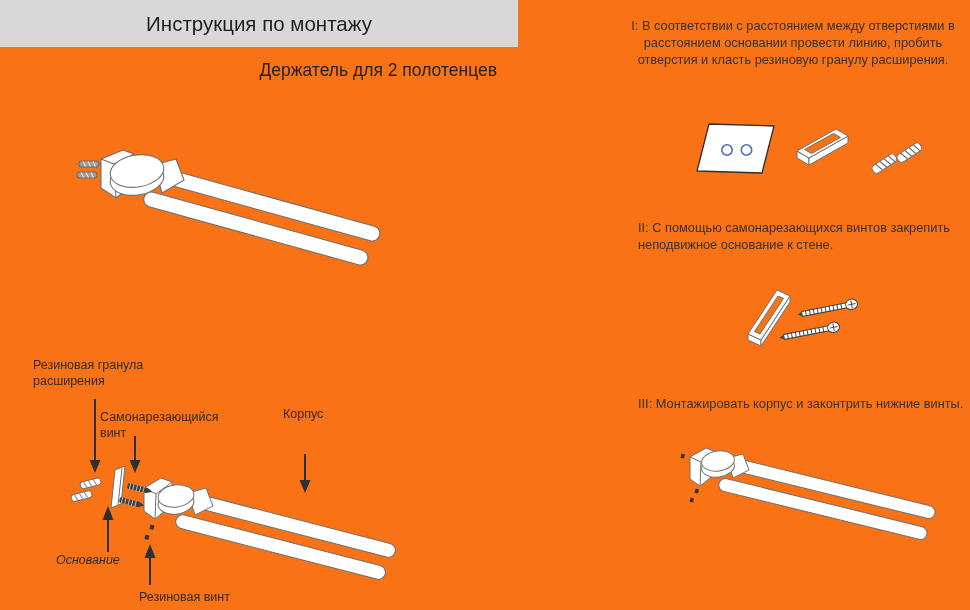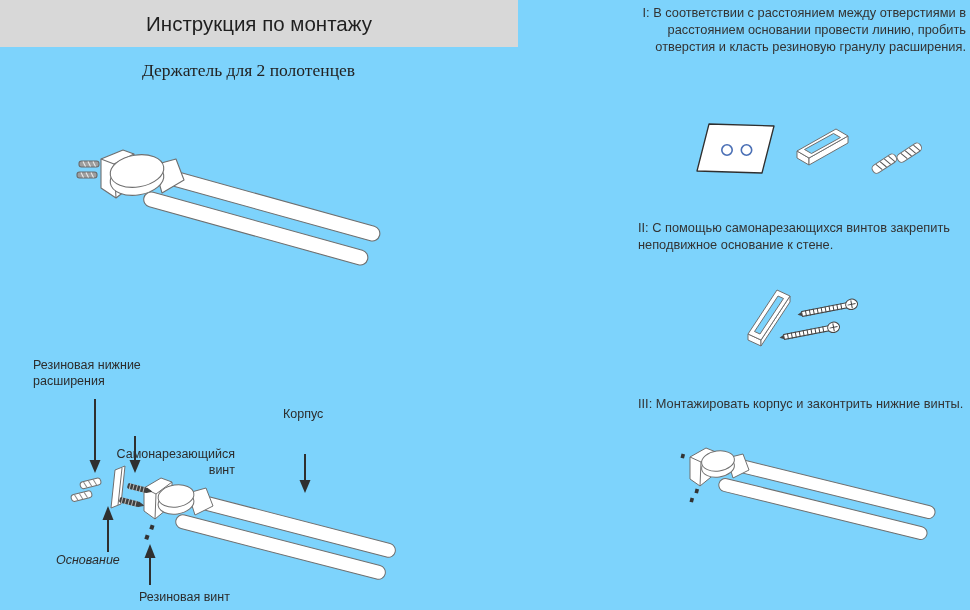--- a/index.html
+++ b/index.html
@@ -1,28 +1,28 @@
 <!DOCTYPE html>
 <html><head>
 <meta charset="utf-8">
 <style>
   html,body{margin:0;padding:0;background:#fff;}
   body{width:970px;height:610px;font-family:"Liberation Sans",sans-serif;color:#333;}
-  .page{position:relative;width:970px;height:610px;overflow:hidden;background:#7dd3fc;}
+  .page{position:relative;width:970px;height:610px;overflow:hidden;background:#f97316;}
   .abs{position:absolute;}
   .header-bar{left:0;top:0;width:518px;height:47px;background:#d8d8d8;display:flex;align-items:center;justify-content:center;}
   .title{font-size:20.5px;color:#1f1f1f;}
-  .subtitle{left:0;top:60px;width:497px;text-align:center;font-size:17.5px;color:#222;font-family:Liberation Serif, serif;}
+  .subtitle{left:0;top:60px;width:497px;text-align:right;font-size:17.5px;color:#222;}
   .step{font-size:12.8px;line-height:17px;color:#333;}
-  .step1{left:620px;top:4px;width:346px;text-align:right;}
+  .step1{left:620px;top:17px;width:346px;text-align:center;}
   .step2{left:638px;top:219px;width:340px;text-align:left;}
   .step3{left:638px;top:395px;width:340px;text-align:left;}
   .label{font-size:12.5px;line-height:16px;color:#2c2c2c;}
   .label-rubber{left:33px;top:357px;width:140px;text-align:left;}
-  .label-selftap{left:100px;top:409px;width:135px;text-align:right;margin-top:37px;}
+  .label-selftap{left:100px;top:409px;width:135px;text-align:left;}
   .label-korpus{left:283px;top:406px;width:60px;}
   .label-osnovanie{left:56px;top:552px;width:95px;font-style:italic;}
   .label-zaporny{left:139px;top:589px;width:115px;}
   svg{display:block;overflow:visible;}
 </style>
 </head>
 <body>
 
 <div class="page">
 
@@ -48,21 +48,21 @@
       </g>
       <g fill="#9e9e9e" stroke="#6a6a6a">
         <rect x="9" y="23" width="20" height="6" rx="2.5"></rect>
         <rect x="7" y="34" width="20" height="6" rx="2.5"></rect>
       </g>
       <path d="M13,23.5 l2.5,5 M18,23.5 l2.5,5 M23,23.5 l2.5,5 M11,34.5 l2.5,5 M16,34.5 l2.5,5 M21,34.5 l2.5,5" stroke="#e8e8e8" fill="none"></path>
     </g>
   </svg>
 
   <div class="abs label label-rubber">
-    <div>Резиновая нижние</div>
+    <div>Резиновая гранула</div>
     <div>расширения</div>
   </div>
   <div class="abs label label-selftap">
     <div>Самонарезающийся</div>
     <div>винт</div>
   </div>
   <div class="abs label label-korpus">Корпус</div>
   <div class="abs label label-osnovanie">Основание</div>
   <div class="abs label label-zaporny">Резиновая винт</div>
 

